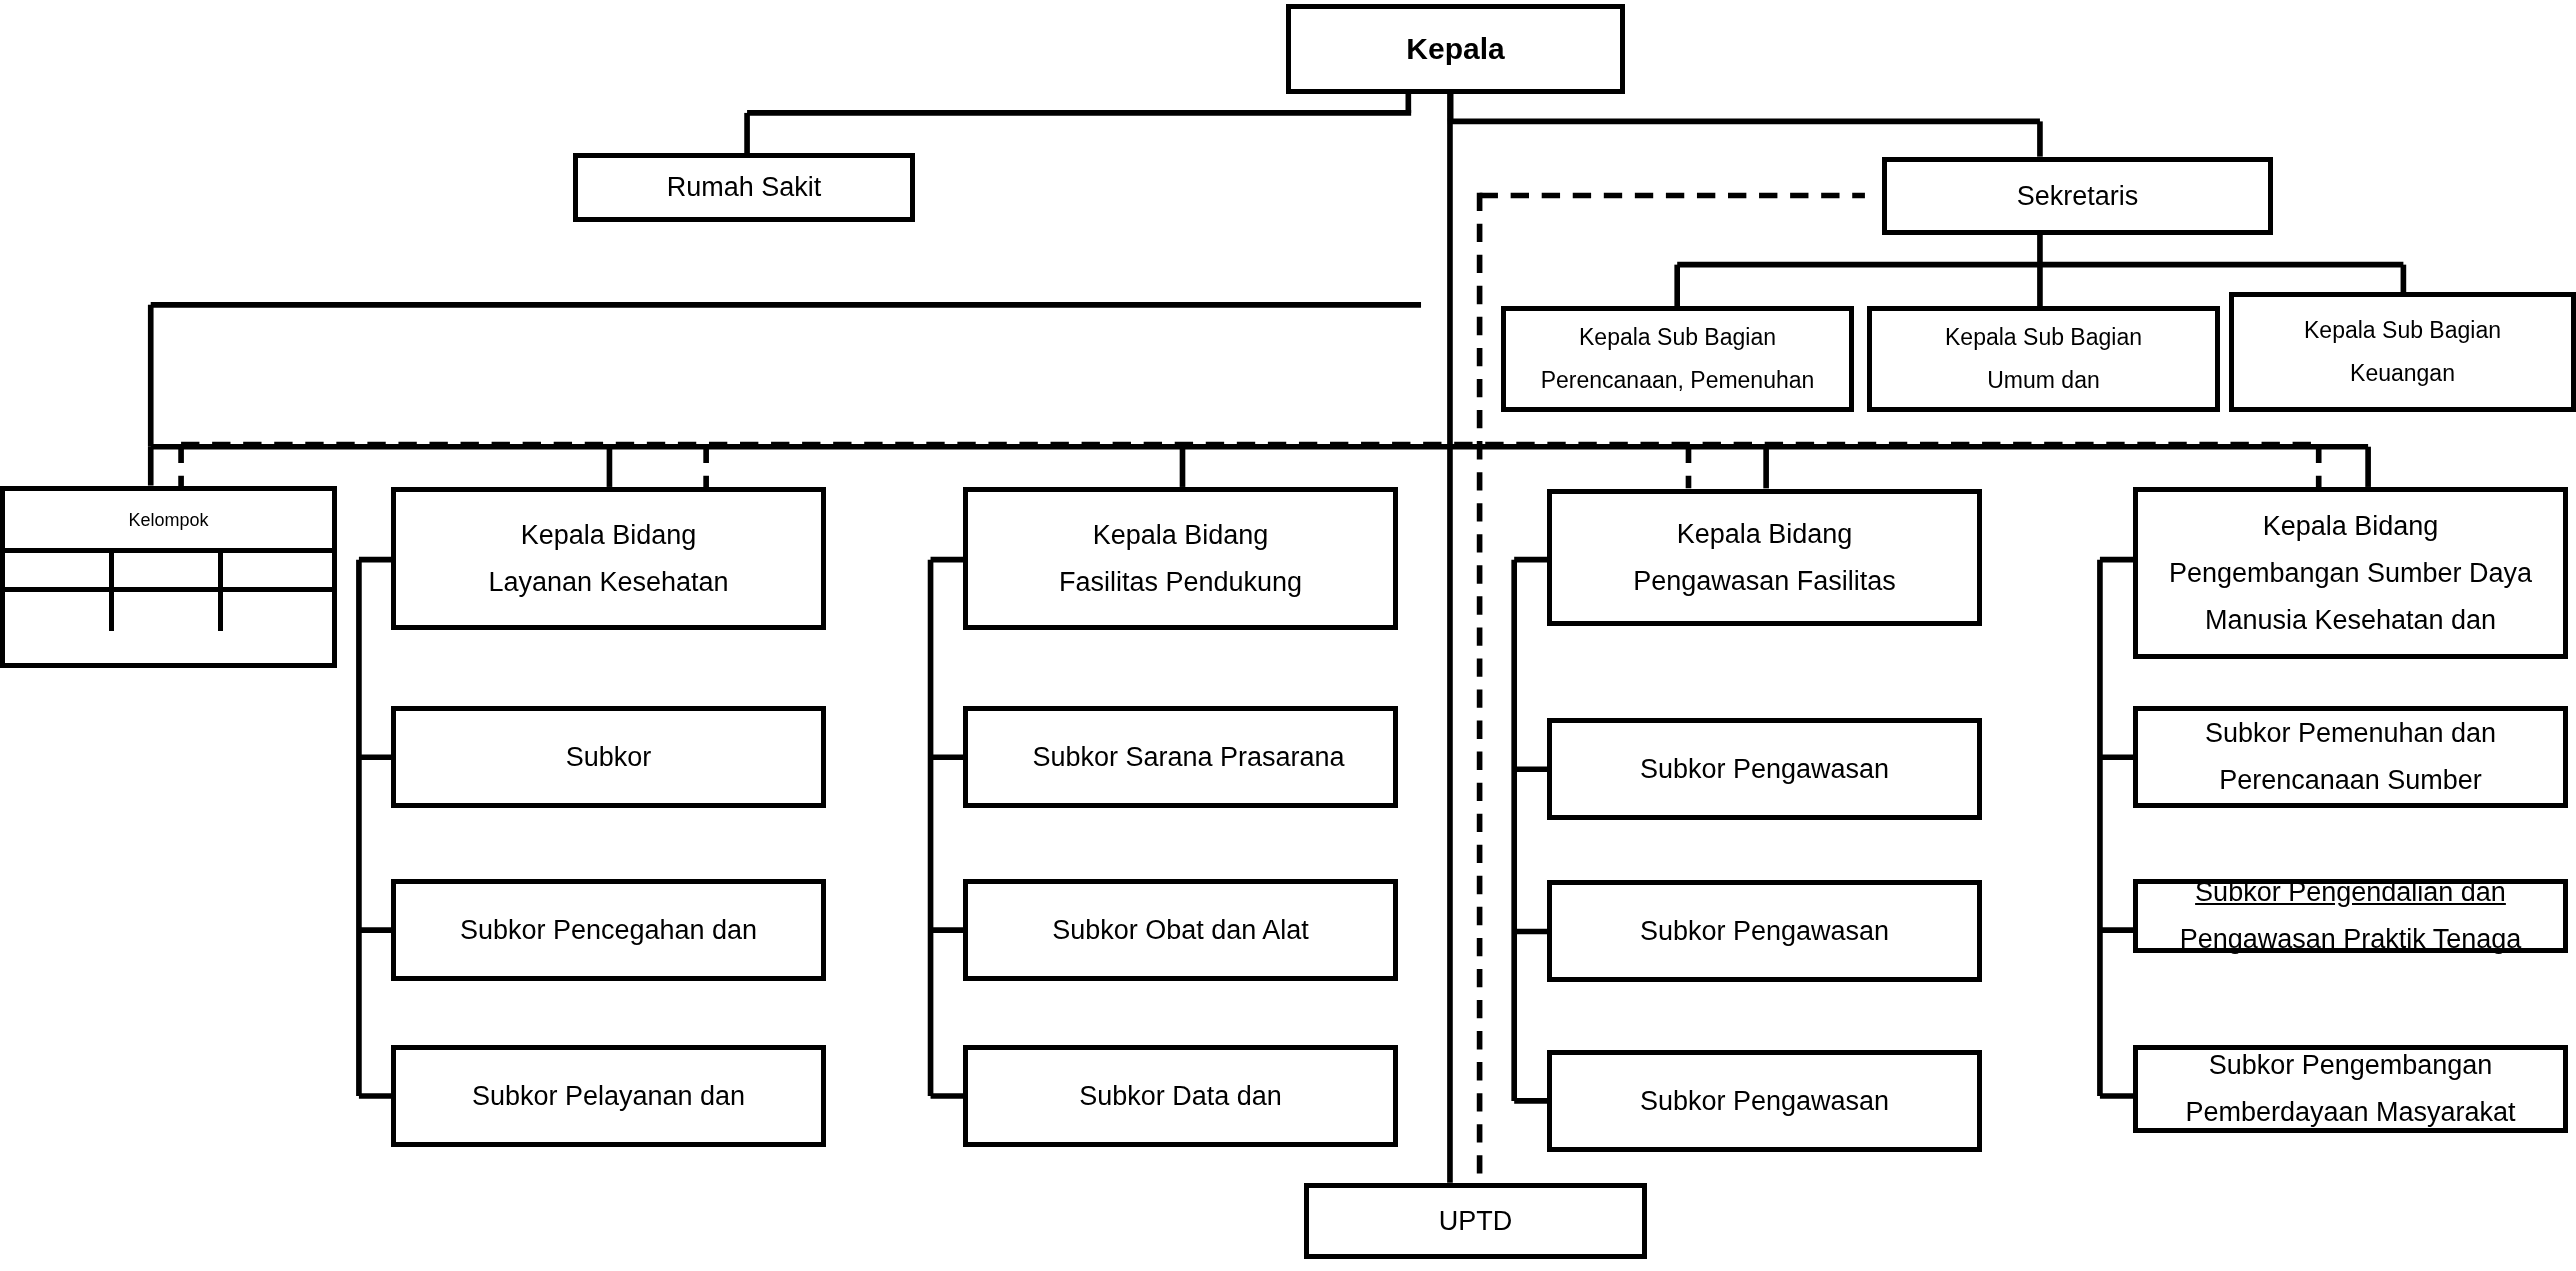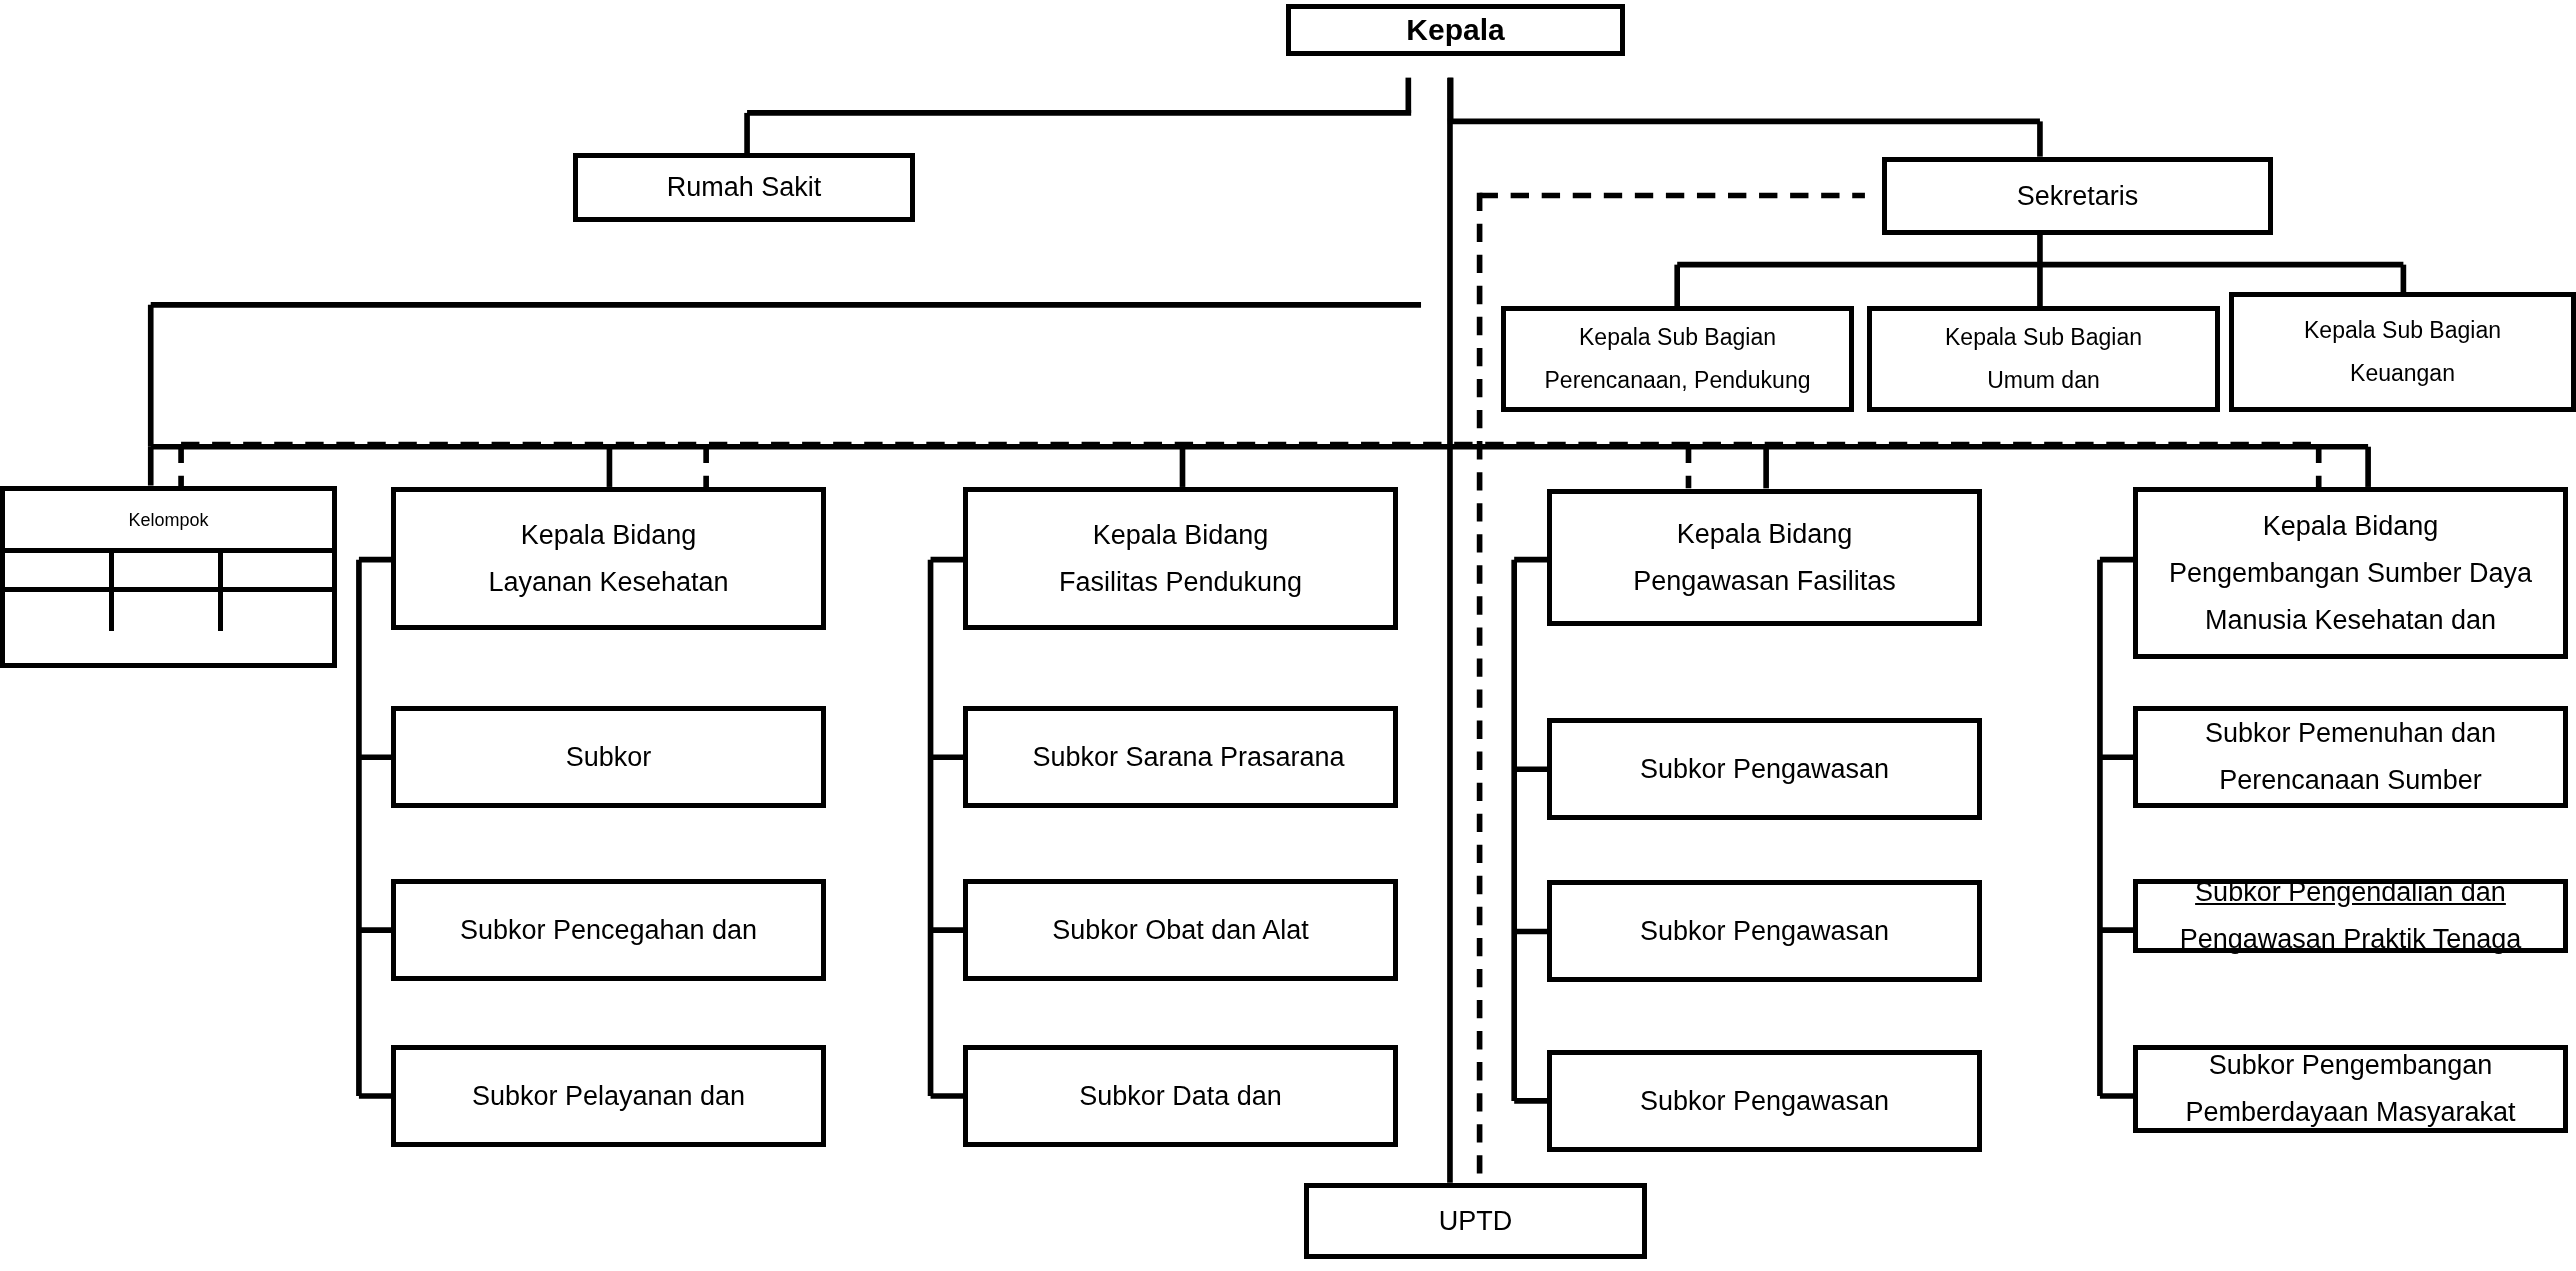--- a/index.html
+++ b/index.html
@@ -158,35 +158,35 @@
       <line x1="2145" y1="1560" x2="2195" y2="1560"></line>
 
       <line x1="2975" y1="793" x2="2975" y2="1553"></line>
       <line x1="2975" y1="793" x2="3025" y2="793"></line>
       <line x1="2975" y1="1073" x2="3025" y2="1073"></line>
       <line x1="2975" y1="1318" x2="3025" y2="1318"></line>
       <line x1="2975" y1="1553" x2="3025" y2="1553"></line>
     </g>
   </svg>
 
-  <div class="node sz-lg bold" id="node-kepala" style="left:1286px; top:4.2px; width:339px; height:52px;">
+  <div class="node sz-lg bold" id="node-kepala" style="left:1286px; top:4.2px; width:339px; height:90px;">
     <span class="line">Kepala</span>
   </div>
 
   <div class="node sz-md" id="node-rumah-sakit" style="left:573px; top:153px; width:342px; height:69px;">
     <span class="line">Rumah Sakit</span>
   </div>
 
   <div class="node sz-md" id="node-sekretaris" style="left:1882px; top:157px; width:391px; height:78px;">
     <span class="line">Sekretaris</span>
   </div>
 
   <div class="node sz-sm" id="node-subbag-perencanaan" style="left:1501px; top:306px; width:353px; height:106px;">
     <span class="line">Kepala  Sub Bagian</span>
-    <span class="line">Perencanaan,  Pendukung</span>
+    <span class="line">Perencanaan,  Pemenuhan</span>
   </div>
 
   <div class="node sz-sm" id="node-subbag-umum" style="left:1867px; top:306px; width:353px; height:106px;">
     <span class="line">Kepala  Sub Bagian</span>
     <span class="line">Umum dan</span>
   </div>
 
   <div class="node sz-sm" id="node-subbag-keuangan" style="left:2229px; top:292px; width:347px; height:120px;">
     <span class="line">Kepala  Sub Bagian</span>
     <span class="line">Keuangan</span>

